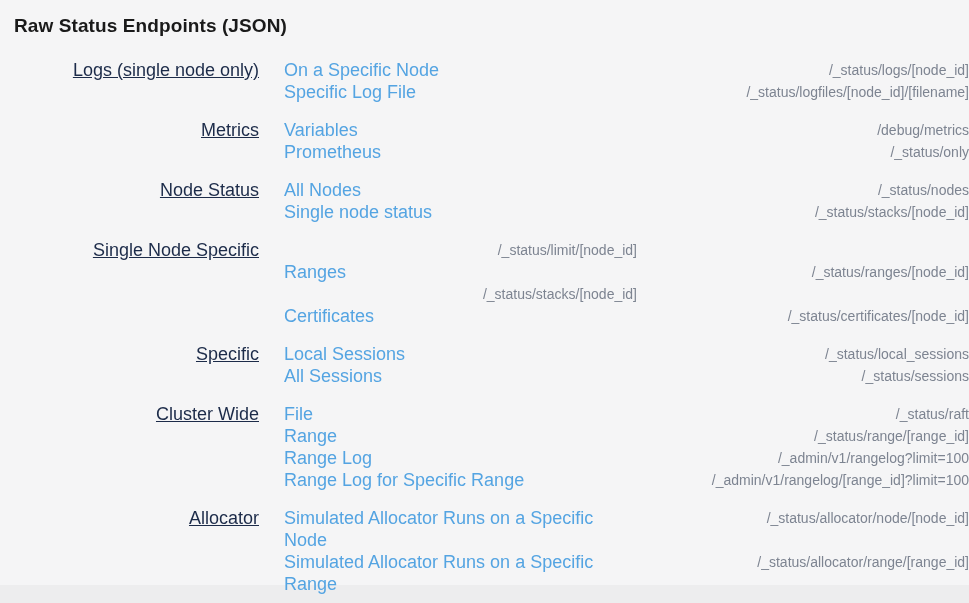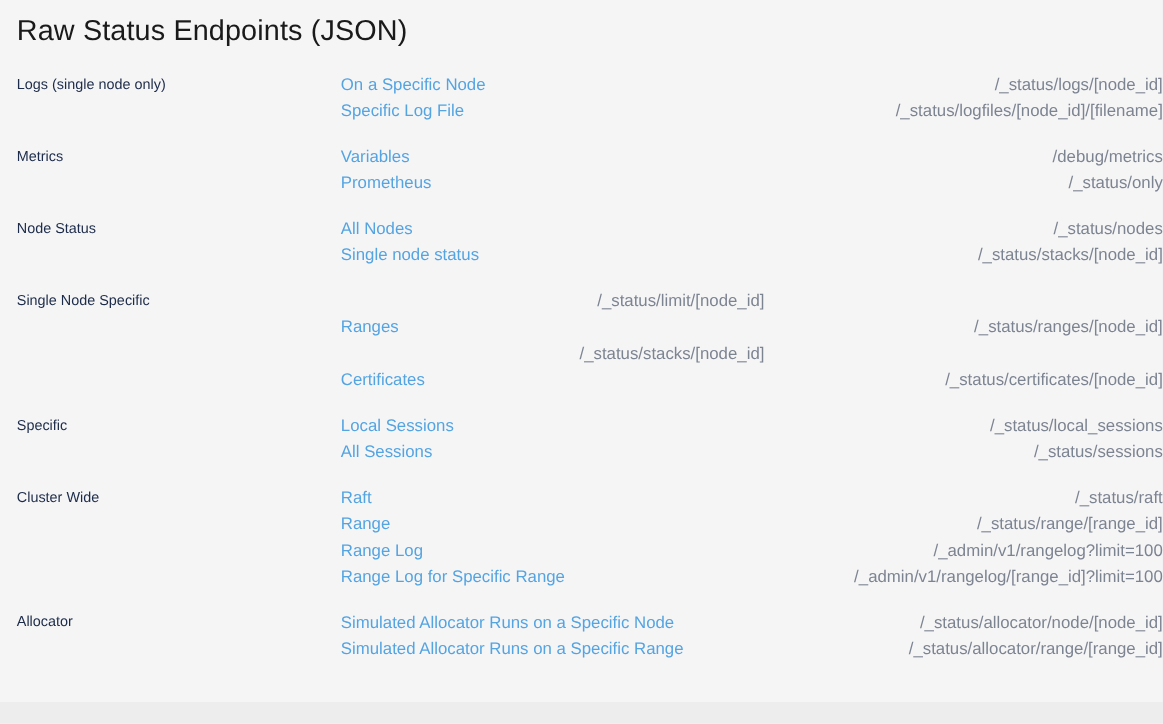--- a/index.html
+++ b/index.html
@@ -18,48 +18,49 @@
     font-family: "Liberation Sans", sans-serif;
   }
   body { background: var(--footer_band); }
   .panel {
     width: 969px;
     height: 585px;
     background: var(--background);
     padding: 14px 0 0 14px;
   }
   h1.page-title {
-    font-size: 24px;
-    font-weight: 400;
+    font-size: 19px;
+    font-weight: 700;
     color: var(--title);
     letter-spacing: 0.1px;
     line-height: 23px;
   }
   #sections { margin-top: 22px; }
   .group {
     display: grid;
     grid-template-columns: 245px 1fr;
     column-gap: 25px;
     margin-bottom: 16px;
   }
   .cat {
-    text-align: left;
-    font-size: 12px;
+    text-align: right;
+    font-size: 18px;
     font-weight: 500;
     color: var(--category);
     line-height: 22px;
+    text-decoration: underline;
   }
   .rows { display: block; }
   .row {
     display: grid;
     grid-template-columns: 353px 1fr;
     line-height: 22px;
   }
   a.link {
-    font-size: 14px;
+    font-size: 18px;
     color: var(--link);
     text-decoration: none;
     line-height: 22px;
   }
   .path {
     font-size: 14px;
     color: var(--path);
     line-height: 22px;
     text-align: right;
   }
@@ -156,21 +157,21 @@
     <a class="link" href="#">All Sessions</a>
     <span class="path">/_status/sessions</span>
   </div>
 </div>
   </section>
 
   <section class="group">
     <div class="cat">Cluster Wide</div>
     <div class="rows">
   <div class="row">
-    <a class="link" href="#">Raft</a>
+    <a class="link" href="#">File</a>
     <span class="path">/_status/raft</span>
   </div>
 
   <div class="row">
     <a class="link" href="#">Range</a>
     <span class="path">/_status/range/[range_id]</span>
   </div>
 
   <div class="row">
     <a class="link" href="#">Range Log</a>

